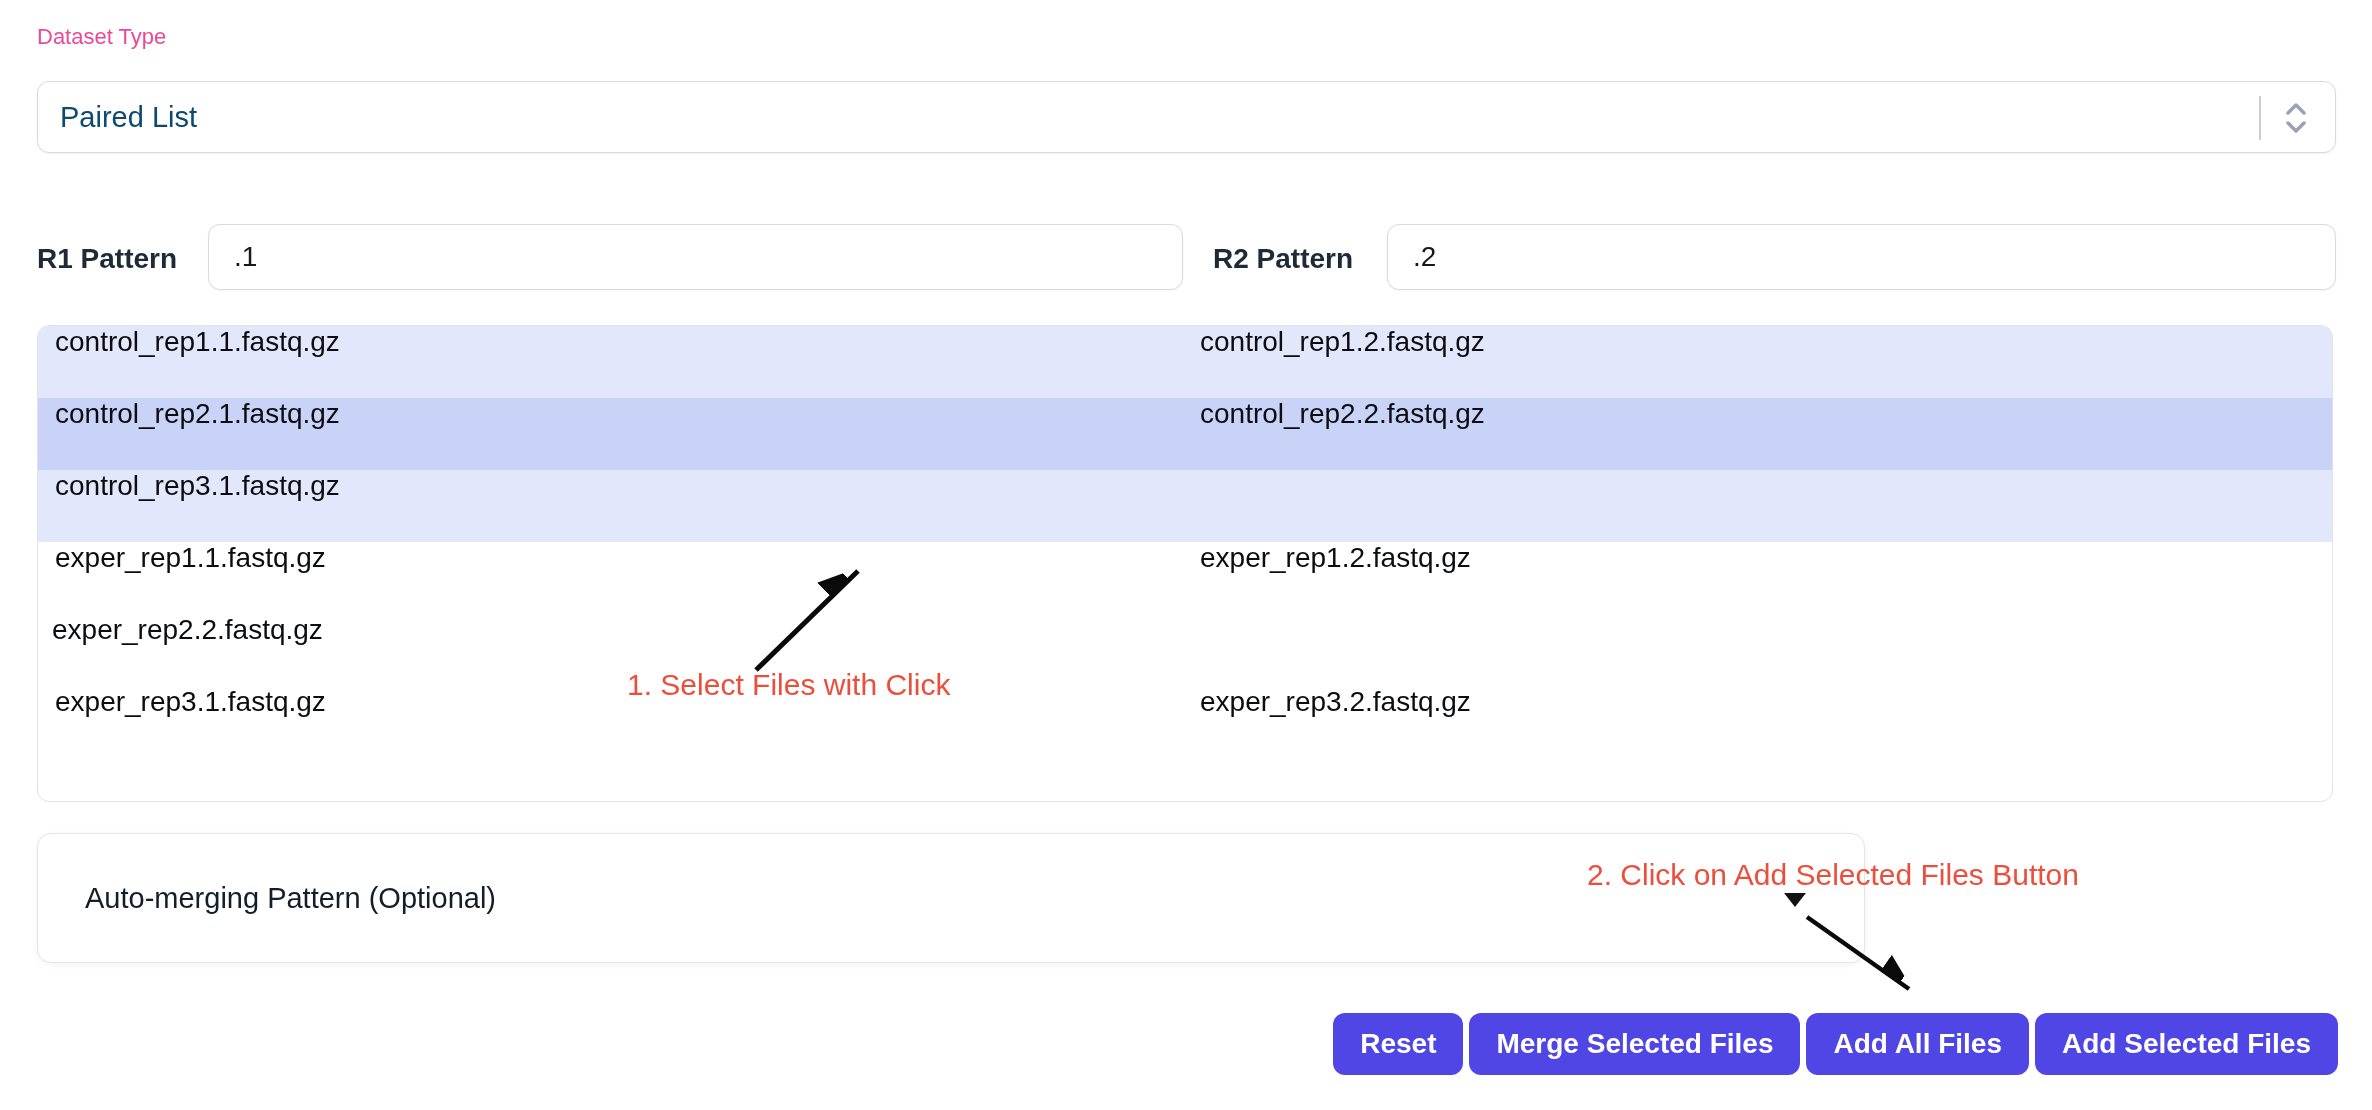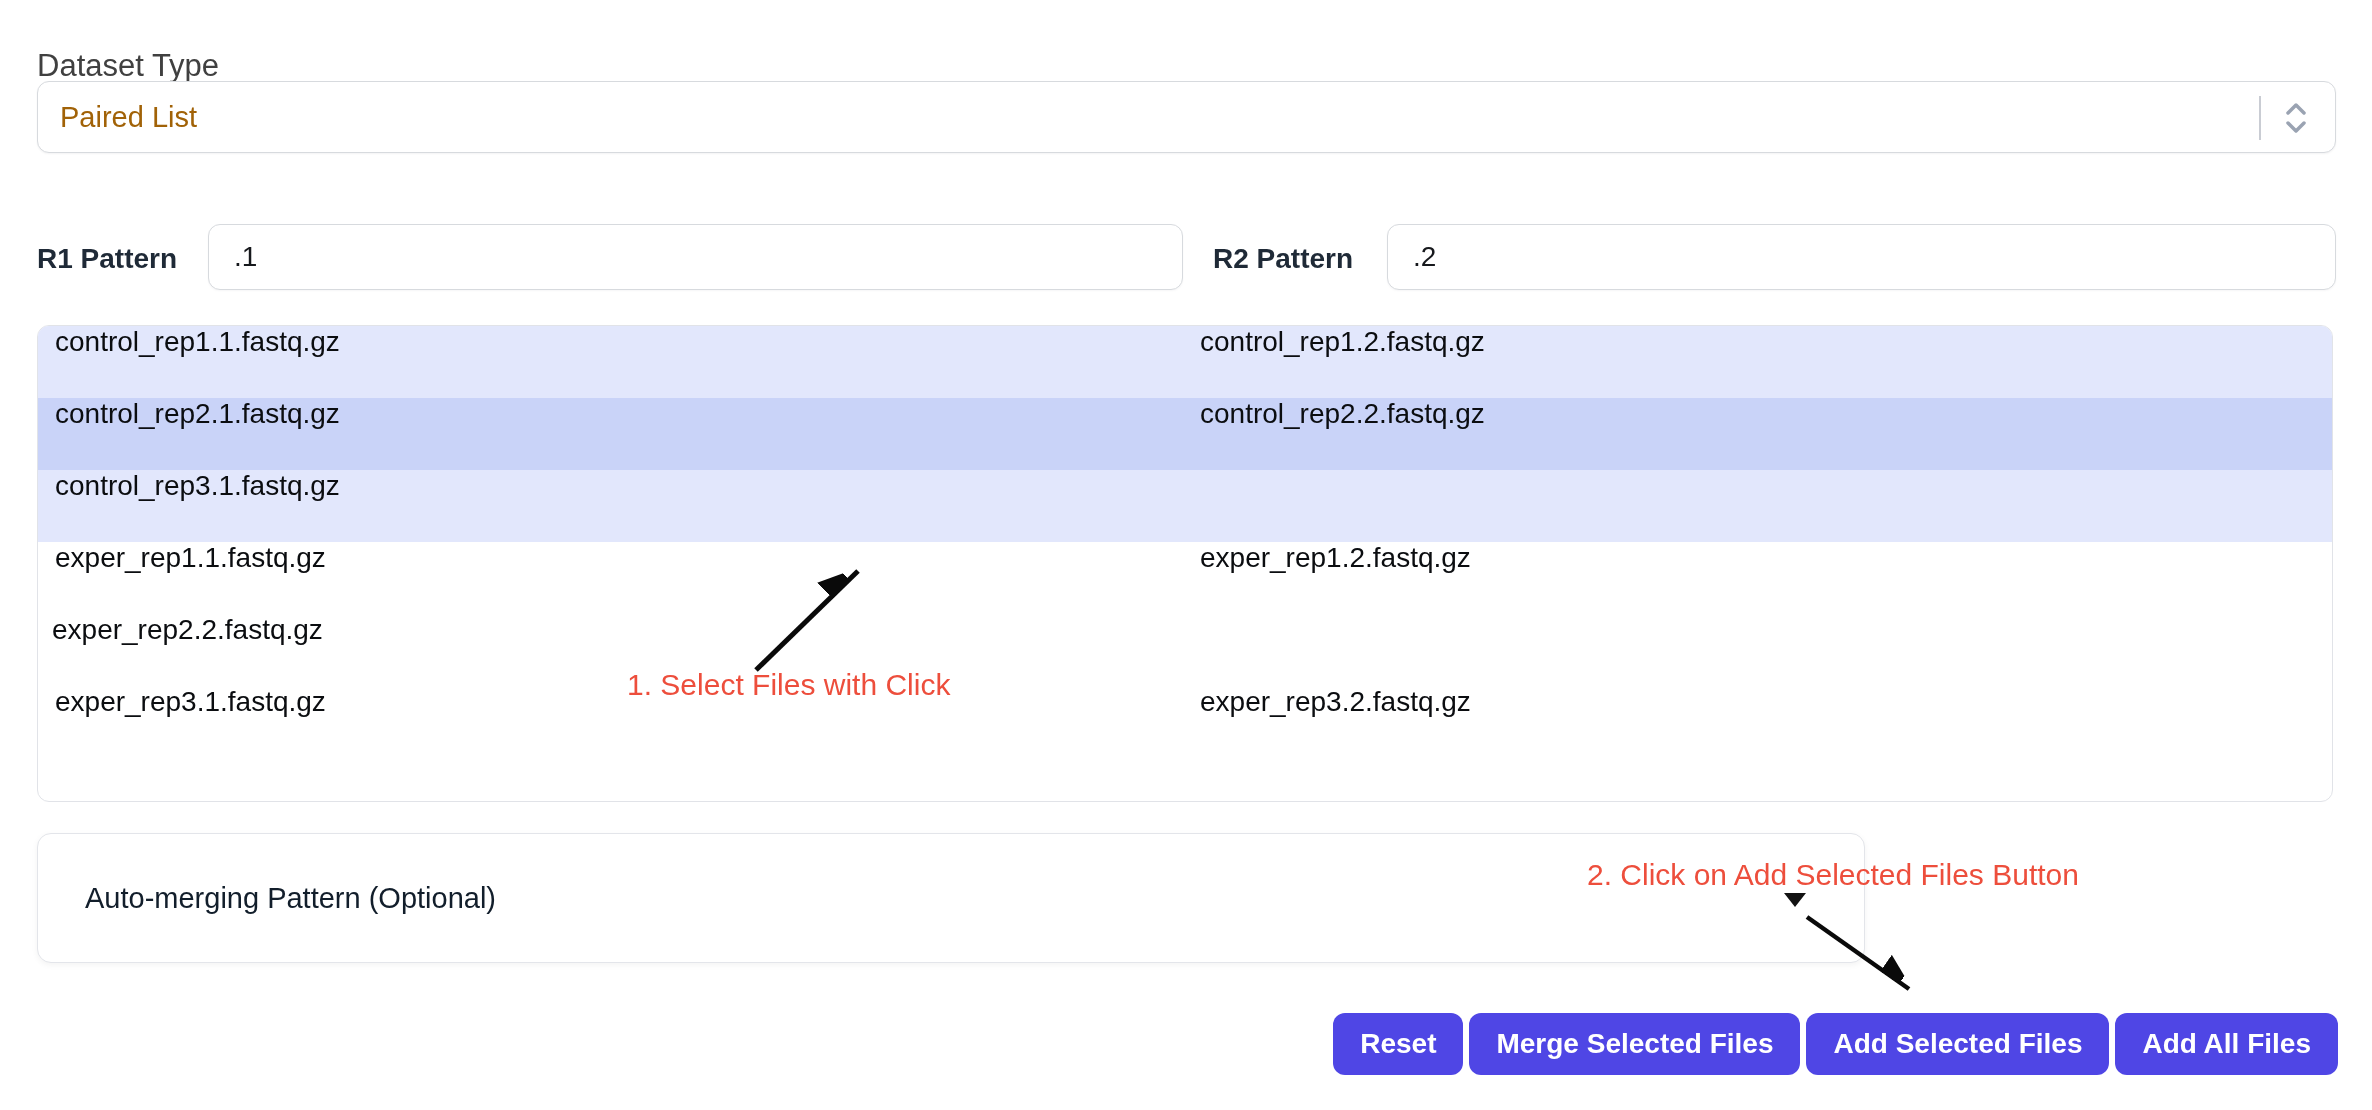--- a/index.html
+++ b/index.html
@@ -8,32 +8,32 @@
     background: #ffffff;
     font-family: "Liberation Sans", "DejaVu Sans", sans-serif;
     position: relative;
     overflow: hidden;
   }
   .abs { position: absolute; }
 
   
   .dataset-label {
     left: 37px; top: 24px;
-    font-size: 31px; font-weight: 500; color: #404040; margin-top: 24px;
+    font-size: 22px; font-weight: 500; color: #ec4899;
   }
   .select-box {
     left: 37px; top: 81px; width: 2299px; height: 72px;
     background: #fff;
     border: 1.5px solid #d7dade; border-radius: 12px;
     box-shadow: 0 1px 2px rgba(16,24,40,.05);
     display: flex; align-items: center;
     cursor: default;
   }
   .select-value {
-    padding-left: 22px; font-size: 29px; color: #a16207;
+    padding-left: 22px; font-size: 29px; color: #0c4a6e;
   }
   .select-divider {
     position: absolute; right: 74px; top: 14px;
     width: 2px; height: 44px; background: #c9ccd3;
   }
   .select-chevrons {
     position: absolute; right: 24px; top: 19px;
   }
 
   
@@ -177,15 +177,15 @@
     <marker id="ah2" markerWidth="5" markerHeight="4.4" refX="7.5" refY="4" orient="auto" markerUnits="strokeWidth">
       <path d="M0,0 L9,4 L0,8 Z" fill="#0a0a0a"></path>
     </marker>
   </defs>
   <line x1="12" y1="12" x2="114" y2="84" stroke="#0a0a0a" stroke-width="4.5" marker-end="url(#ah2)"></line>
 </svg>
 
 <div class="abs toolbar">
   <button class="btn">Reset</button>
   <button class="btn">Merge Selected Files</button>
+  <button class="btn">Add All Files</button>
   <button class="btn">Add Selected Files</button>
-  <button class="btn">Add All Files</button>
 </div>
 
 </body></html>

